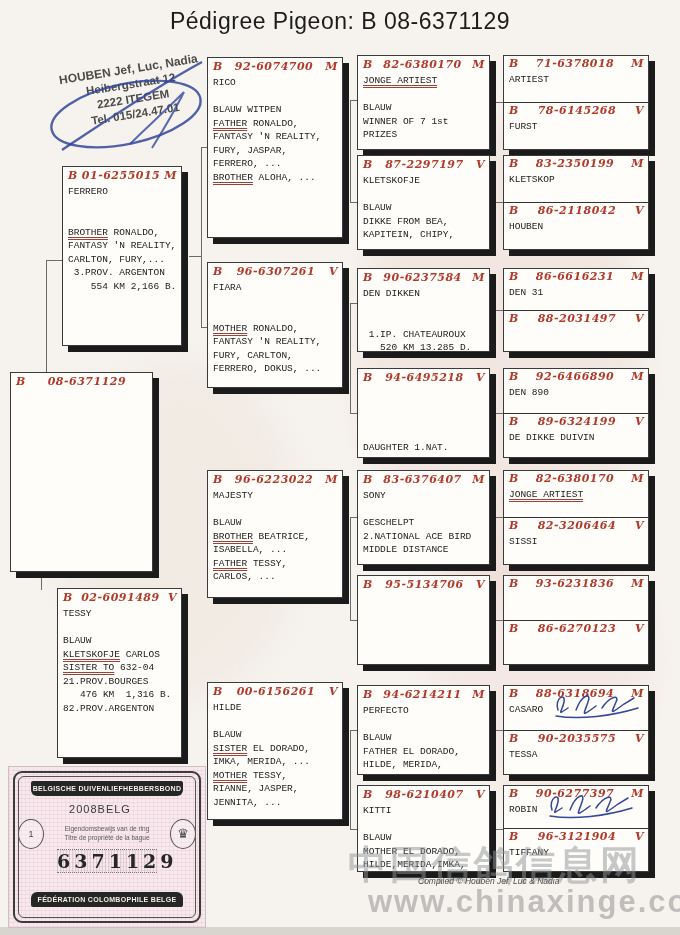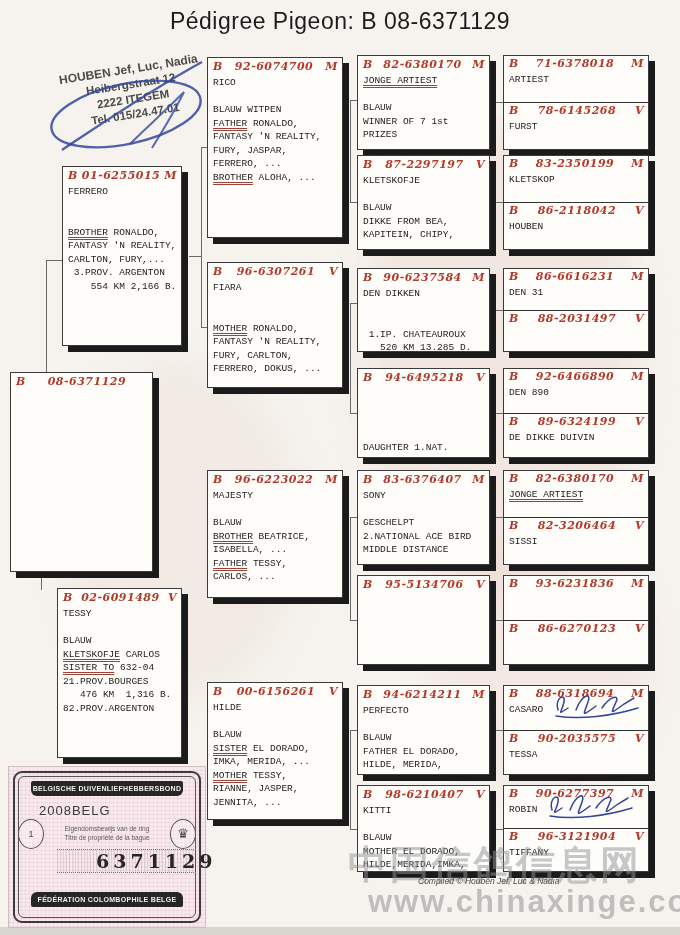--- a/index.html
+++ b/index.html
@@ -52,28 +52,28 @@
   }
   .cert-frame{position:absolute;inset:4px;border:2px solid #3c3c3c;border-radius:9px;}
   .cert-frame::after{content:"";position:absolute;inset:3px;border:1px solid #555;border-radius:6px;}
   .ribbon{
     position:absolute;left:22px;width:152px;height:15px;background:#262626;color:#f3eee7;
     font-size:7px;font-weight:bold;letter-spacing:.3px;text-align:center;line-height:15px;
     border-radius:2px 2px 6px 6px;white-space:nowrap;overflow:hidden;
   }
   .ribbon.top{top:14px;}
   .ribbon.bottom{top:125px;border-radius:6px 6px 2px 2px;}
-  .cert-year{position:absolute;left:30px;top:36px;width:136px;display:flex;justify-content:flex-start;
-    font-size:13px;color:#3a3a3a;letter-spacing:1px;}
+  .cert-year{position:absolute;left:23px;top:36px;width:136px;display:flex;justify-content:center;
+    font-size:11px;color:#3a3a3a;letter-spacing:1px;}
   .cert-line{position:absolute;left:0;width:196px;text-align:center;font-size:6.5px;color:#5a5a5a;}
   .cert-serial{
     position:absolute;left:48px;top:82px;width:100px;text-align:center;
     font-family:"DejaVu Serif",serif;font-weight:bold;font-size:19px;letter-spacing:4px;color:#262626;
     background:repeating-linear-gradient(90deg, rgba(0,0,0,.10) 0 1px, transparent 1px 3px);
-    border-top:1px dotted #777;border-bottom:1px dotted #777;padding-left:39px;
+    border-top:1px dotted #777;border-bottom:1px dotted #777;
   }
   .badge{
     position:absolute;top:52px;width:24px;height:28px;border:1px solid #555;border-radius:50%;
     text-align:center;color:#444;background:rgba(255,255,255,.25);
   }
   .badge.left{left:9px;font-size:9px;line-height:28px;}
   .badge.right{right:9px;font-size:13px;line-height:28px;}
   
   .wm-cn{
     position:absolute;left:348px;top:838px;width:332px;z-index:5;

